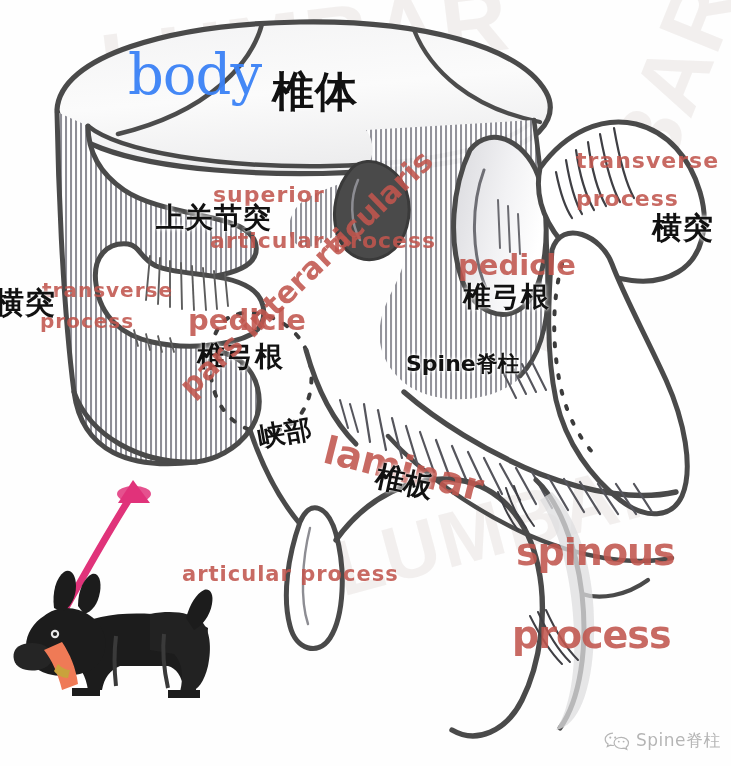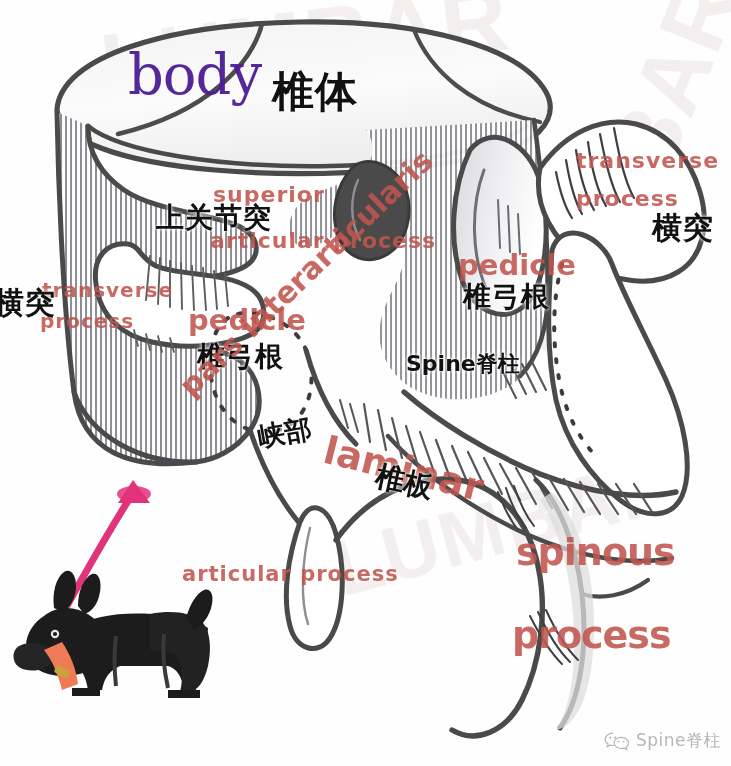--- a/index.html
+++ b/index.html
@@ -42,21 +42,21 @@
     pointer-events:none;
     user-select:none;
   }
   .en{
     color:#c1564e;
     font-family:"DejaVu Sans", sans-serif;
     font-weight:bold;
     opacity:.88;
   }
   .en-serif{
-    color:#4c1d95;
+    color:#3b82f6;
     font-family:"DejaVu Serif", serif;
     font-weight:normal;
     opacity:.95;
   }
   .cn{
     color:#111111;
     font-family:"DejaVu Sans", sans-serif;
     font-weight:bold;
   }
   .cn-shadow{text-shadow:0 0 2px #fff,0 0 4px #fff;}

